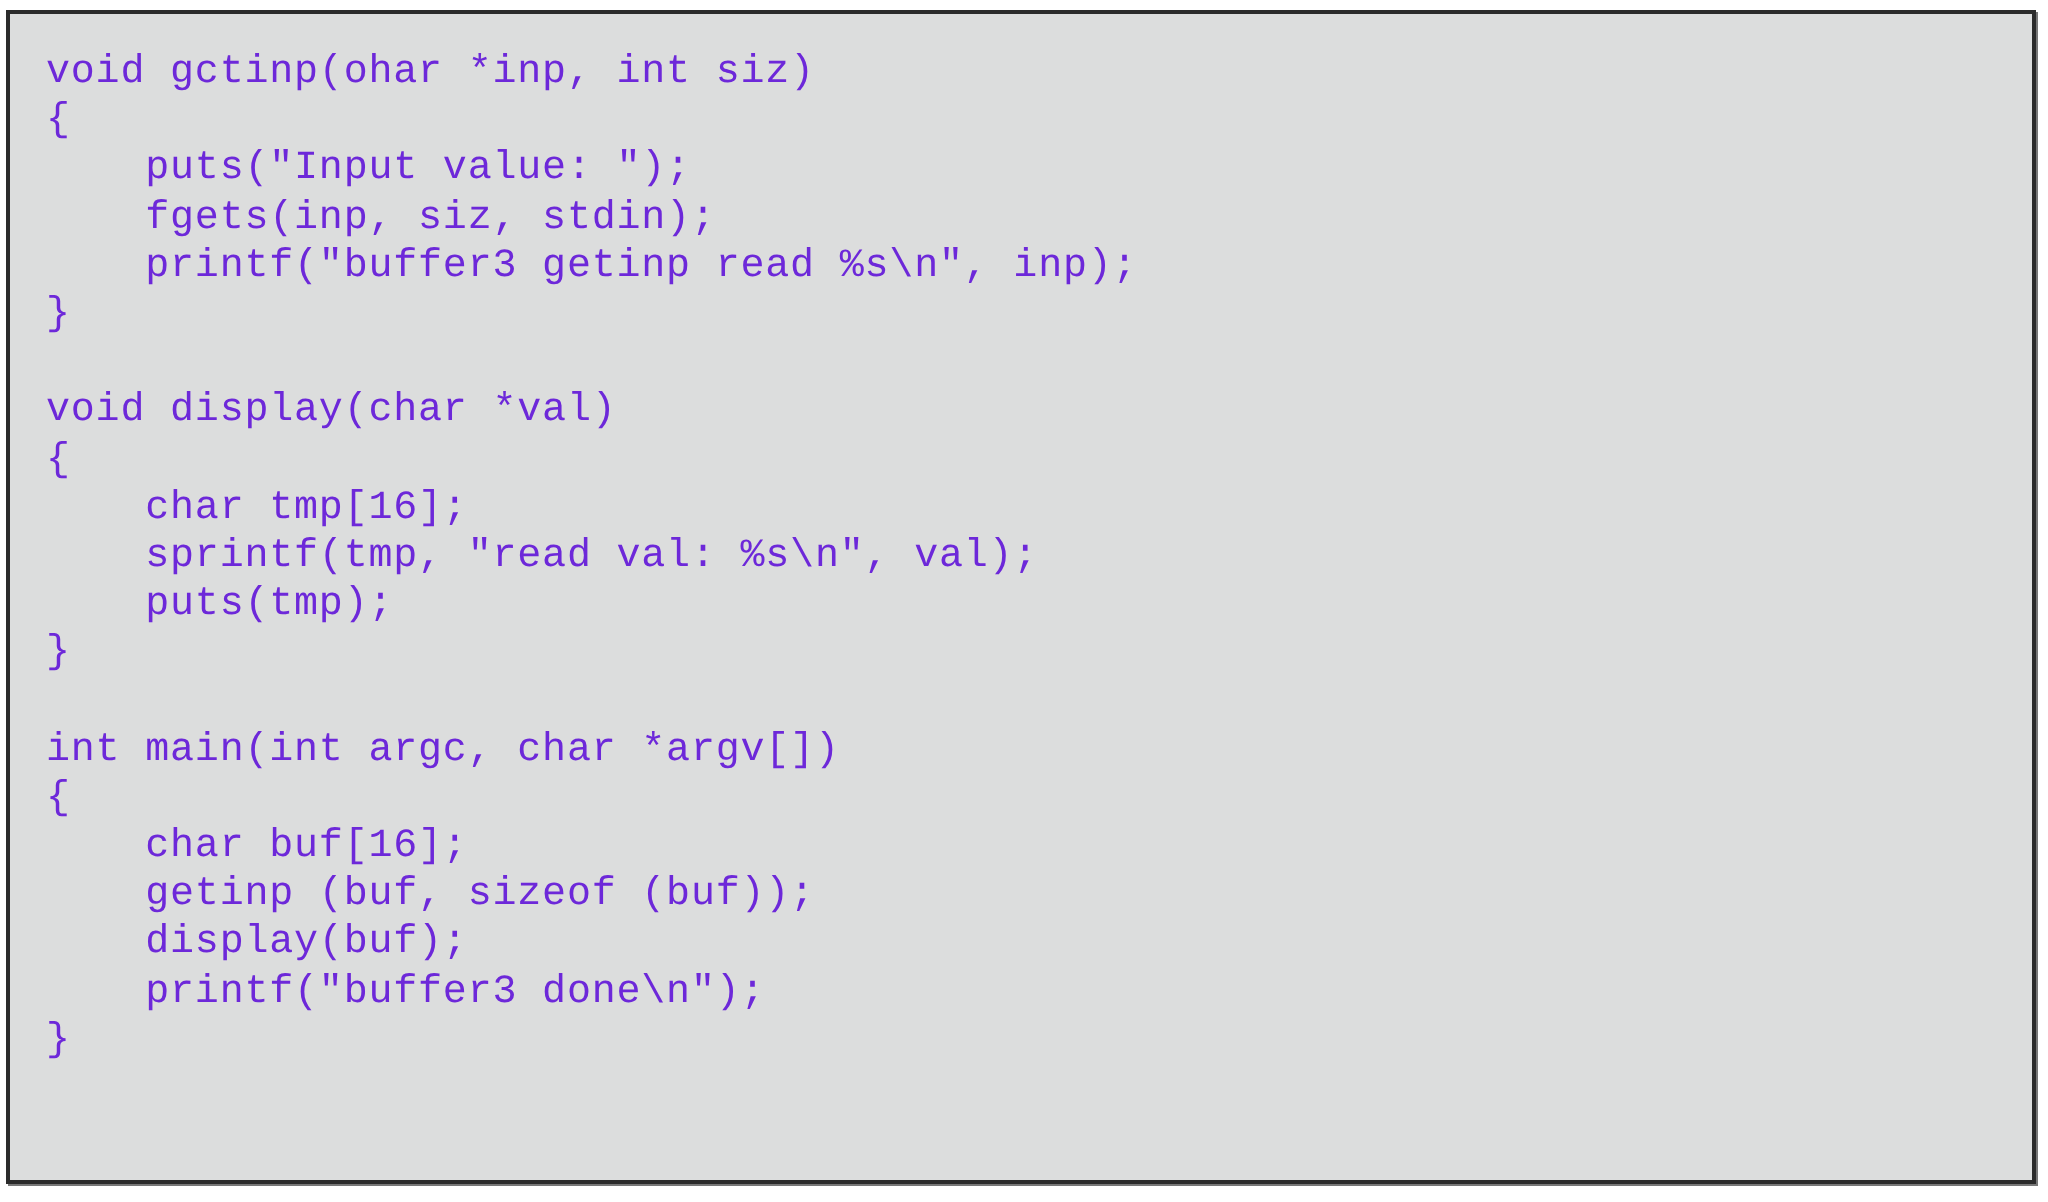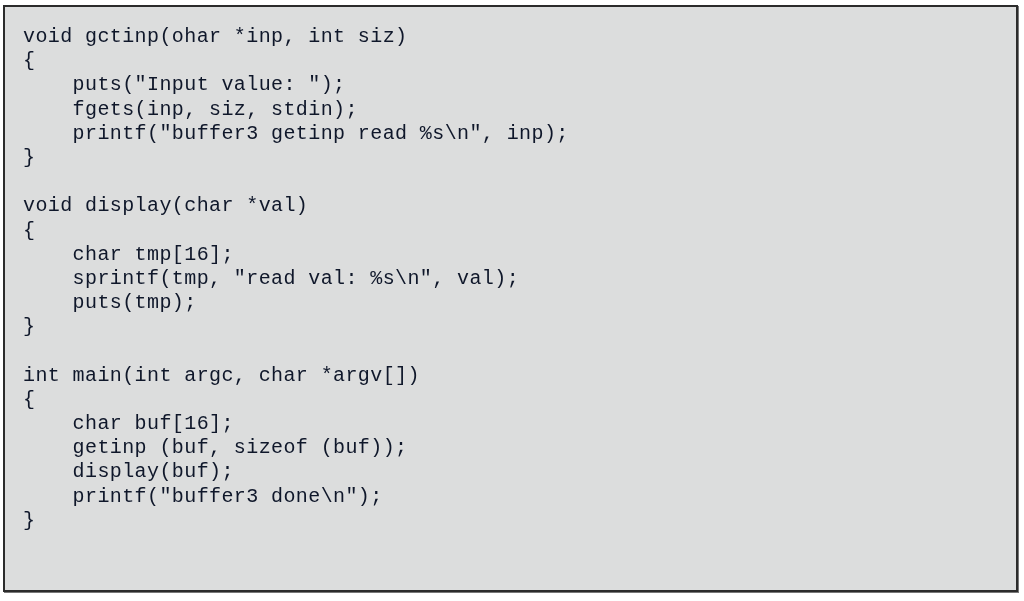--- a/index.html
+++ b/index.html
@@ -22,21 +22,21 @@
       box-shadow: 1px 1px 0 #777;
     }
     .code {
       position: absolute;
       left: 18px;
       top: 18px;
       margin: 0;
       font-family: "Liberation Mono", "DejaVu Sans Mono", monospace;
       font-size: 20px;
       line-height: 24.2px;
-      color: #0f172a;
+      color: #6d28d9;
       white-space: pre;
       letter-spacing: 0.4px;
     }
     .line { display: block; height: 24.2px; }
   </style>
 </head>
 <body>
 
 <div class="code-box">
   <pre class="code"><span class="line">void gctinp(ohar *inp, int siz)</span><span class="line">{</span><span class="line">    puts("Input value: ");</span><span class="line">    fgets(inp, siz, stdin);</span><span class="line">    printf("buffer3 getinp read %s\n", inp);</span><span class="line">}</span><span class="line"></span><span class="line">void display(char *val)</span><span class="line">{</span><span class="line">    char tmp[16];</span><span class="line">    sprintf(tmp, "read val: %s\n", val);</span><span class="line">    puts(tmp);</span><span class="line">}</span><span class="line"></span><span class="line">int main(int argc, char *argv[])</span><span class="line">{</span><span class="line">    char buf[16];</span><span class="line">    getinp (buf, sizeof (buf));</span><span class="line">    display(buf);</span><span class="line">    printf("buffer3 done\n");</span><span class="line">}</span></pre>

